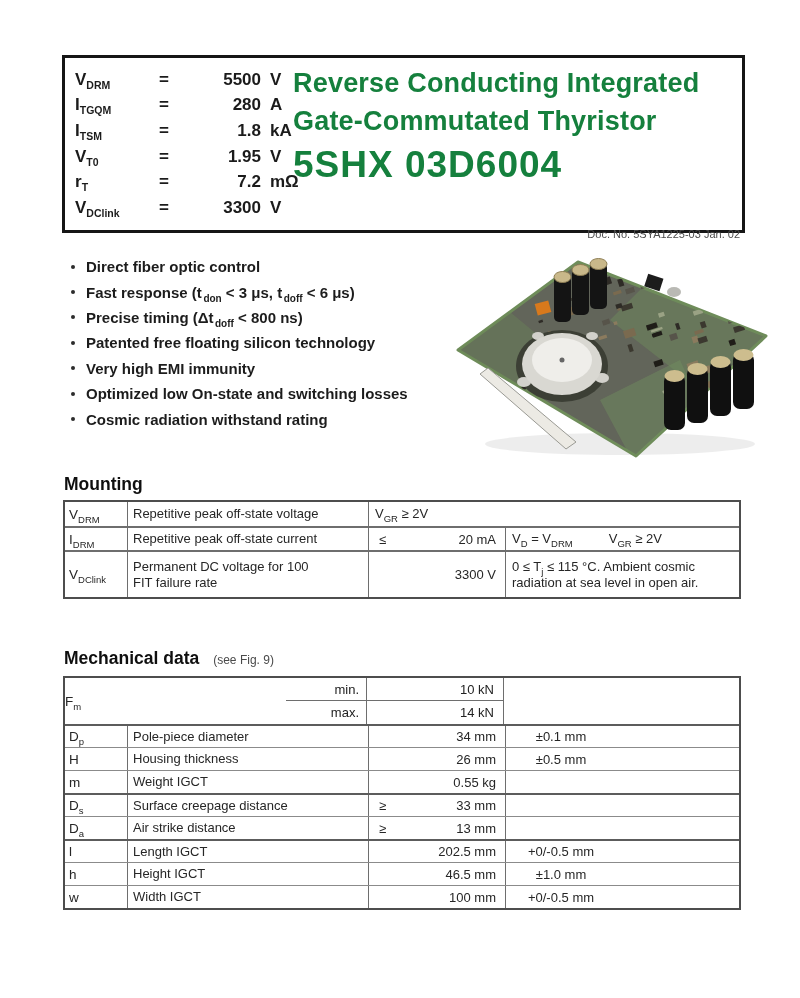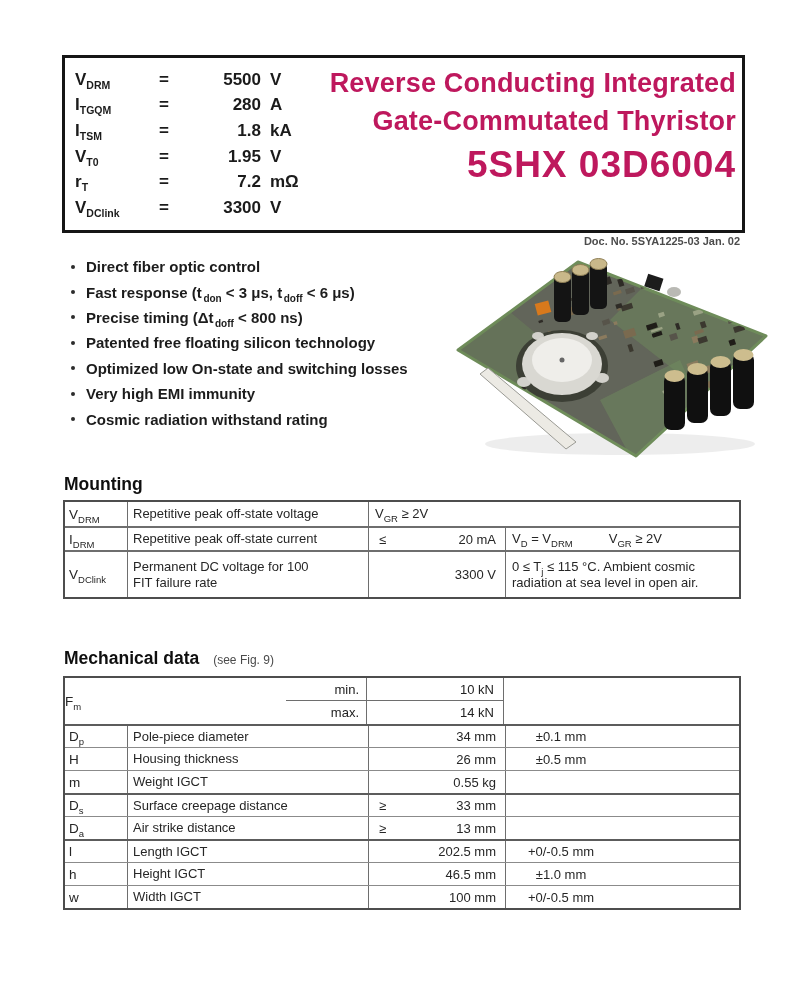--- a/index.html
+++ b/index.html
@@ -10,25 +10,25 @@
   
   .spec-box { position:absolute; left:62px; top:55px; width:683px; height:178px; border:3px solid #161616; background:#fff; }
   .spec-list { position:absolute; left:10px; top:9px; }
   .spec-row { display:grid; grid-template-columns:76px 26px 84px auto; height:25.6px; align-items:center;
               font-weight:bold; font-size:17px; color:#1b1b1b; }
   .spec-row sub { font-size:10.5px; line-height:0; }
   .s-eq { text-align:center; }
   .s-val { text-align:right; }
   .s-unit { padding-left:9px; }
 
-  .title-block { position:absolute; left:228px; right:6px; top:6px; text-align:right; color:#be185d; font-weight:bold; }
+  .title-block { position:absolute; left:228px; right:6px; top:6px; text-align:left; color:#15803d; font-weight:bold; }
   .t-line { font-size:27px; line-height:38px; letter-spacing:0.2px; }
   .t-part { font-size:37px; line-height:46px; letter-spacing:1px; margin-top:2px; }
 
-  .doc-no { position:absolute; left:440px; top:235px; width:300px; text-align:right; font-size:11px; color:#4c4c4c;font-weight:bold; }
+  .doc-no { position:absolute; left:440px; top:228px; width:300px; text-align:right; font-size:11px; color:#4c4c4c; }
 
   
   .features { position:absolute; left:64px; top:254px; list-style:none; }
   .feature { display:flex; align-items:center; height:25.4px; font-size:15px; font-weight:bold; color:#1c1c1c; }
   .bullet { width:4px; height:4px; border-radius:50%; background:#2c2c2c; margin:0 11px 0 7px; flex:none; }
   .ftext sub { font-size:10px; line-height:0; margin-left:1.5px; }
 
   
   .photo { position:absolute; left:450px; top:250px; width:320px; height:208px; }
 
@@ -134,25 +134,25 @@
     <li class="feature">
         <span class="bullet"></span>
         <span class="ftext"><span>Precise timing (Δt</span><sub>doff</sub><span> &lt; 800 ns)</span></span>
       </li>
     <li class="feature">
         <span class="bullet"></span>
         <span class="ftext"><span>Patented free floating silicon technology</span></span>
       </li>
     <li class="feature">
         <span class="bullet"></span>
+        <span class="ftext"><span>Very high EMI immunity</span></span>
+      </li>
+    <li class="feature">
+        <span class="bullet"></span>
         <span class="ftext"><span>Optimized low On-state and switching losses</span></span>
-      </li>
-    <li class="feature">
-        <span class="bullet"></span>
-        <span class="ftext"><span>Very high EMI immunity</span></span>
       </li>
     <li class="feature">
         <span class="bullet"></span>
         <span class="ftext"><span>Cosmic radiation withstand rating</span></span>
       </li>
   </ul>
 
   <div class="photo">
     <svg viewBox="0 0 320 208" width="320" height="208" xmlns="http://www.w3.org/2000/svg">
       <defs>

